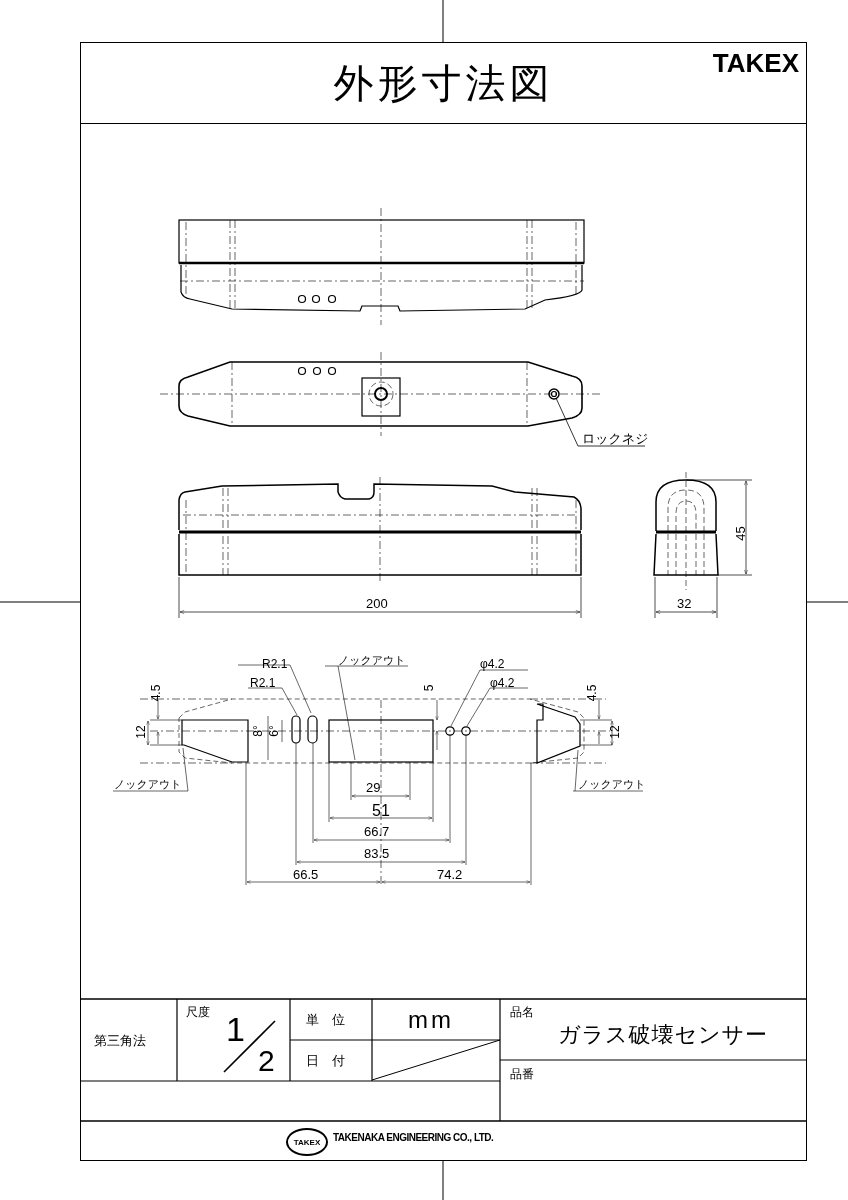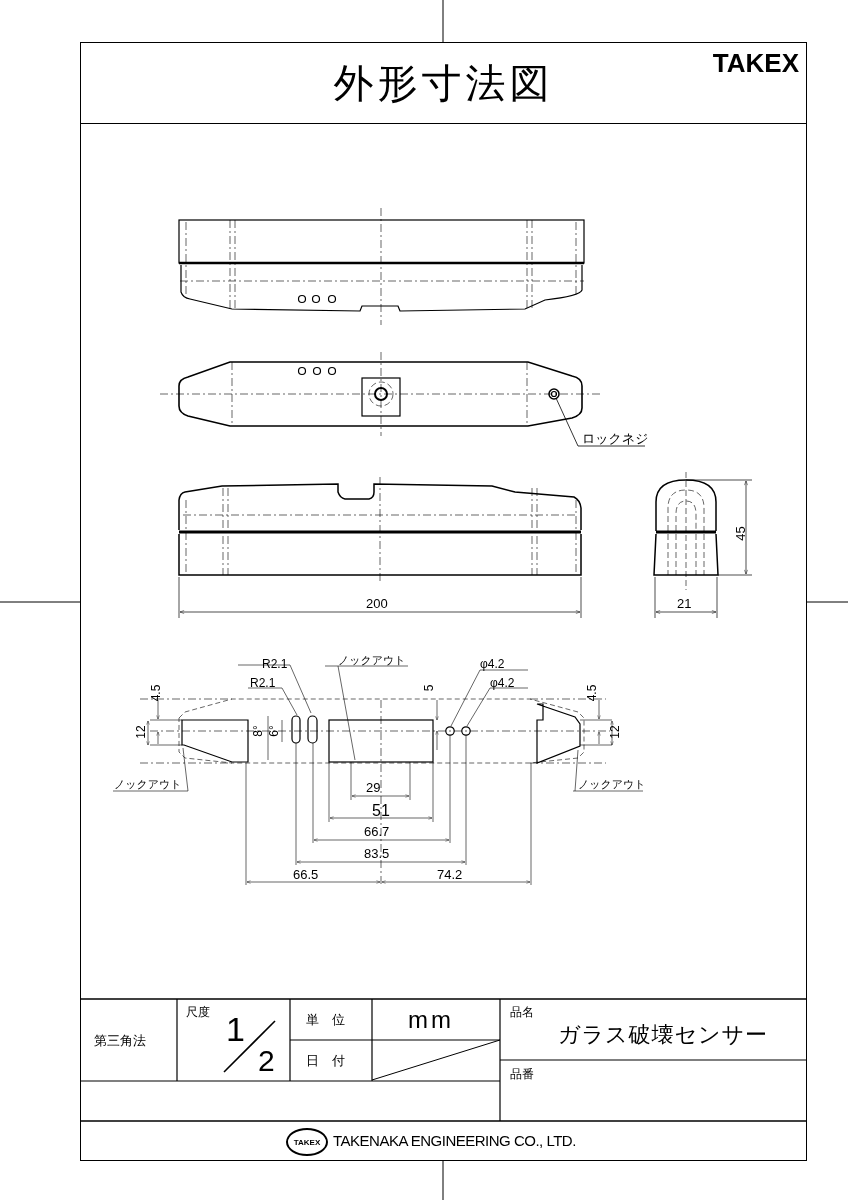--- a/index.html
+++ b/index.html
@@ -3,21 +3,21 @@
 <meta charset="utf-8">
 <style>
   html,body{margin:0;padding:0;background:#fff;}
   body{width:848px;height:1200px;position:relative;overflow:hidden;font-family:"DejaVu Sans",sans-serif;color:#000;}
   .sheet{position:absolute;left:0;top:0;width:848px;height:1052px;}
   .frame{position:absolute;left:80px;top:42px;width:727px;height:1119px;border:1.5px solid #000;box-sizing:border-box;}
   .title-row{position:absolute;left:80px;top:42px;width:727px;height:82px;border-bottom:1.5px solid #000;box-sizing:border-box;}
   .title-text{position:absolute;left:0;width:727px;top:14px;text-align:center;font-size:40px;letter-spacing:4px;font-family:"DejaVu Sans",sans-serif;}
   .brand{position:absolute;right:8px;top:6px;font-family:"Liberation Sans",sans-serif;font-weight:bold;font-size:26px;letter-spacing:0px;}
   .t{position:absolute;white-space:nowrap;font-family:"Liberation Sans",sans-serif;}
-  .footer-text{position:absolute;font-family:"Liberation Sans",sans-serif;font-weight:normal;font-size:15px;letter-spacing:-0.5px;}
+  .footer-text{position:absolute;font-family:"Liberation Sans",sans-serif;font-weight:bold;font-size:10px;letter-spacing:-0.5px;}
 </style>
 </head>
 <body>
 
 <div class="sheet">
 
   <svg width="848" height="1200" style="position:absolute;left:0;top:0">
     <line x1="443" y1="0" x2="443" y2="42" stroke="#000" stroke-width="1"></line>
     <line x1="443" y1="1161" x2="443" y2="1200" stroke="#000" stroke-width="1"></line>
     <line x1="0" y1="602" x2="80" y2="602" stroke="#000" stroke-width="1"></line>
@@ -188,21 +188,21 @@
           <line x1="297" y1="862" x2="465" y2="862" marker-start="url(#arr)" marker-end="url(#arr)"></line>
           <line x1="247" y1="882" x2="380" y2="882" marker-start="url(#arr)" marker-end="url(#arr)"></line>
           <line x1="382" y1="882" x2="530" y2="882" marker-start="url(#arr)" marker-end="url(#arr)"></line>
         </g>
       </g>
     </g>
   </svg>
 
   <div class="t" style="left:582px;top:430px;font-size:13px;">ロックネジ</div>
   <div class="t" style="left:366px;top:596px;font-size:13px;">200</div>
-  <div class="t" style="left:677px;top:596px;font-size:13px;">21</div>
+  <div class="t" style="left:677px;top:596px;font-size:13px;">32</div>
   <div class="t" style="left:733px;top:526px;font-size:13px;transform:rotate(-90deg);">45</div>
 
   <div class="t" style="left:262px;top:657px;font-size:12px;">R2.1</div>
   <div class="t" style="left:250px;top:676px;font-size:12px;">R2.1</div>
   <div class="t" style="left:338px;top:653px;font-size:11px;">ノックアウト</div>
   <div class="t" style="left:480px;top:657px;font-size:12px;">φ4.2</div>
   <div class="t" style="left:490px;top:676px;font-size:12px;">φ4.2</div>
   <div class="t" style="left:114px;top:777px;font-size:11px;">ノックアウト</div>
   <div class="t" style="left:578px;top:777px;font-size:11px;">ノックアウト</div>
 

